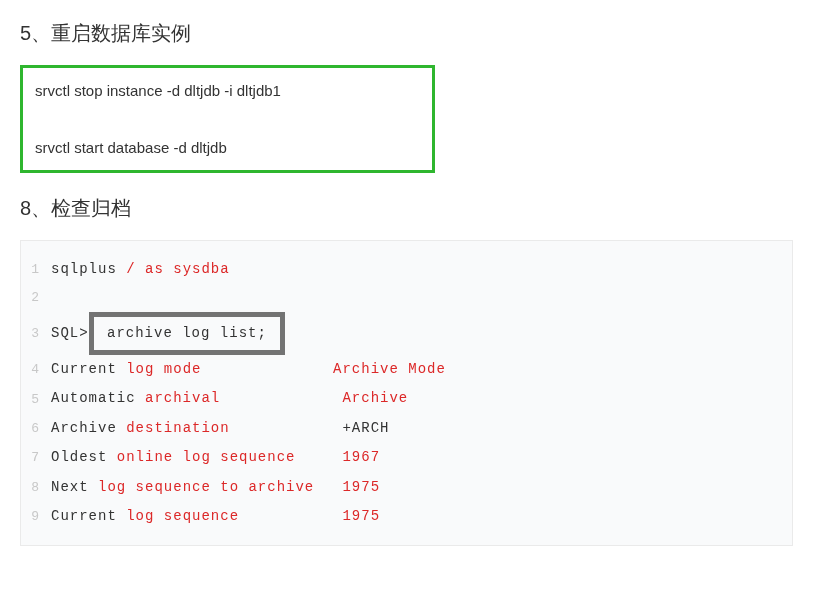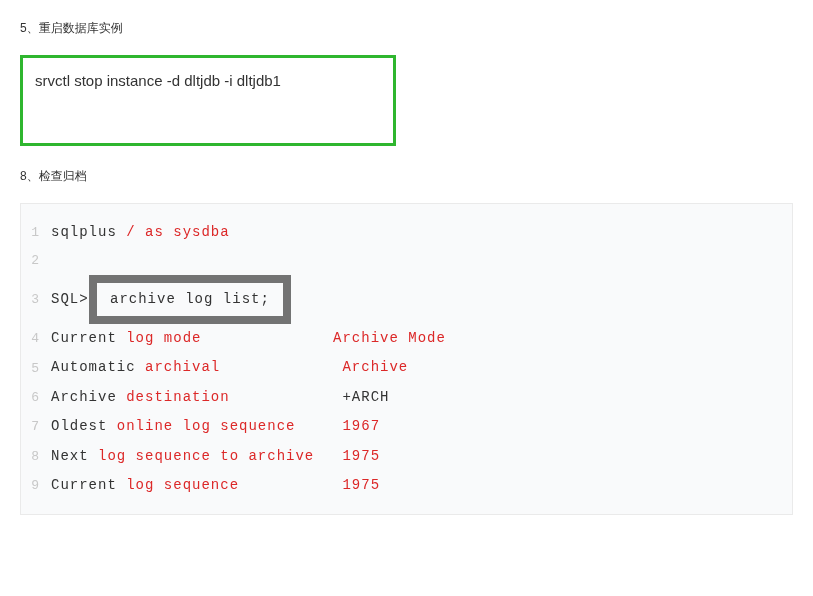--- a/index.html
+++ b/index.html
@@ -8,29 +8,29 @@
       box-sizing: border-box;
     }
     body {
       font-family: -apple-system, BlinkMacSystemFont, "Segoe UI", "Microsoft YaHei", sans-serif;
       background: #fff;
       padding: 20px;
       width: 813px;
       color: #333;
     }
     .heading {
-      font-size: 12px;
+      font-size: 20px;
       color: #333;
       margin-bottom: 18px;
     }
     .highlight-box {
       border: 3px solid #2fb62f;
       padding: 14px 12px;
       margin-bottom: 22px;
-      width: 376px;
+      width: 415px;
     }
     .cmd-line {
       font-size: 15px;
       color: #333;
       font-family: -apple-system, BlinkMacSystemFont, "Segoe UI", sans-serif;
     }
     .cmd-gap {
       height: 40px;
     }
     .code-block {
@@ -62,34 +62,35 @@
       white-space: pre;
     }
     .red {
       color: #dc2828;
     }
     .black {
       color: #333;
       text-align: right;
     }
     .inline-box {
-      border: 8px solid #737373;
+      border: 5px solid #737373;
       padding: 2px 4px;
       display: inline-block;
       letter-spacing: 1px;
     }
   </style>
 </head>
 <body>
 
 <div class="heading">5、重启数据库实例</div>
 
 <div class="highlight-box">
   <div class="cmd-line">srvctl stop  instance -d dltjdb  -i dltjdb1</div>
   <div class="cmd-gap"></div>
+  <div class="cmd-line">srvctl start database -d  dltjdb</div>
 </div>
 
 <div class="heading">8、检查归档</div>
 
 <div class="code-block" id="code-container">
     <div class="code-line">
       <span class="line-num">1</span>
       <span class="line-content"><span class="black">sqlplus </span><span class="red">/ as sysdba</span></span>
     </div>
     <div class="code-line">

